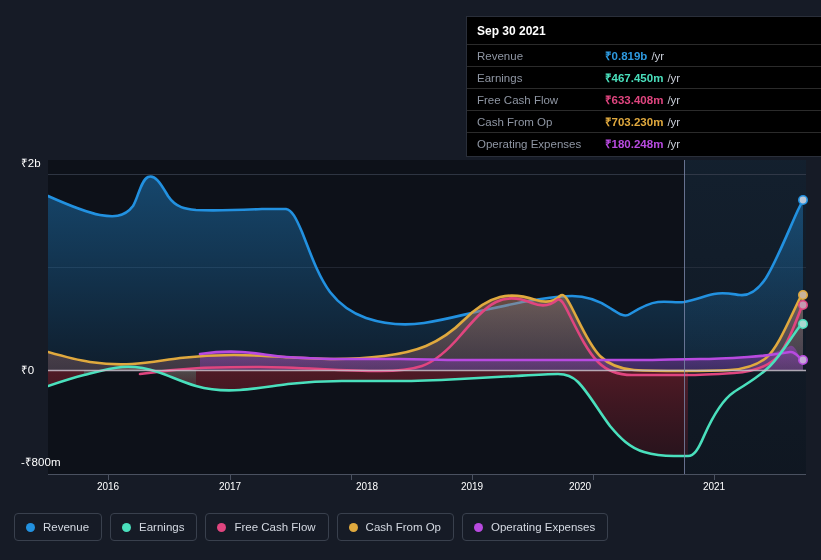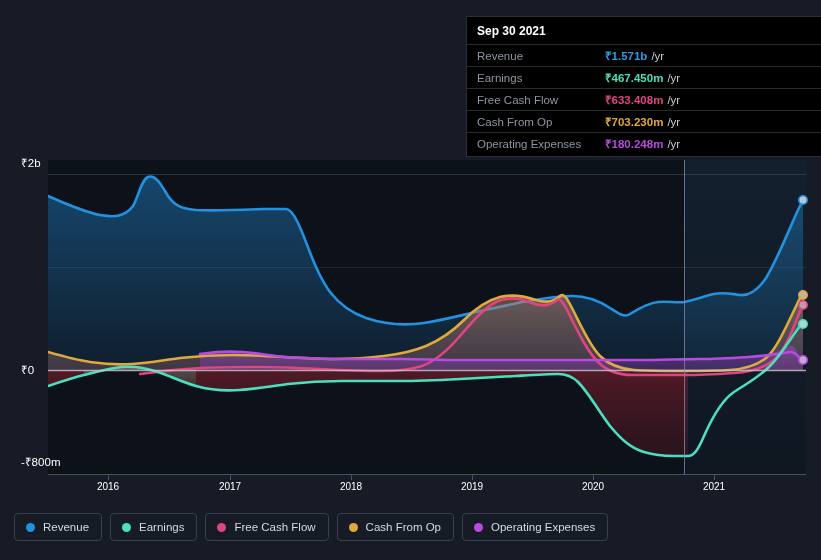--- a/index.html
+++ b/index.html
@@ -307,32 +307,32 @@
         <circle cx="803" cy="360" r="4.2" fill="#c3a8d6" stroke="#b84ae0" stroke-width="1.6"></circle>
       </g>
     </svg>
 
     <div class="y-label l-top">₹2b</div>
     <div class="y-label l-zero">₹0</div>
     <div class="y-label l-bot">-₹800m</div>
 
     <div class="x-label" style="left:108px">2016</div>
     <div class="x-label" style="left:230px">2017</div>
-    <div class="x-label" style="left:351px">2018</div>
+    <div class="x-label" style="left:367px">2018</div>
     <div class="x-label" style="left:472px">2019</div>
-    <div class="x-label" style="left:593px">2020</div>
+    <div class="x-label" style="left:580px">2020</div>
     <div class="x-label" style="left:714px">2021</div>
   </div>
 
   <div class="tooltip">
     <div class="tt-date">Sep 30 2021</div>
 
     <div class="tt-row">
       <span class="tt-label">Revenue</span>
-      <span class="tt-val" style="color:#2e9ae0">₹1.571b</span>
+      <span class="tt-val" style="color:#2e9ae0">₹0.819b</span>
       <span class="tt-unit">/yr</span>
     </div>
 
     <div class="tt-row">
       <span class="tt-label">Earnings</span>
       <span class="tt-val" style="color:#4ae0bd">₹467.450m</span>
       <span class="tt-unit">/yr</span>
     </div>
 
 

